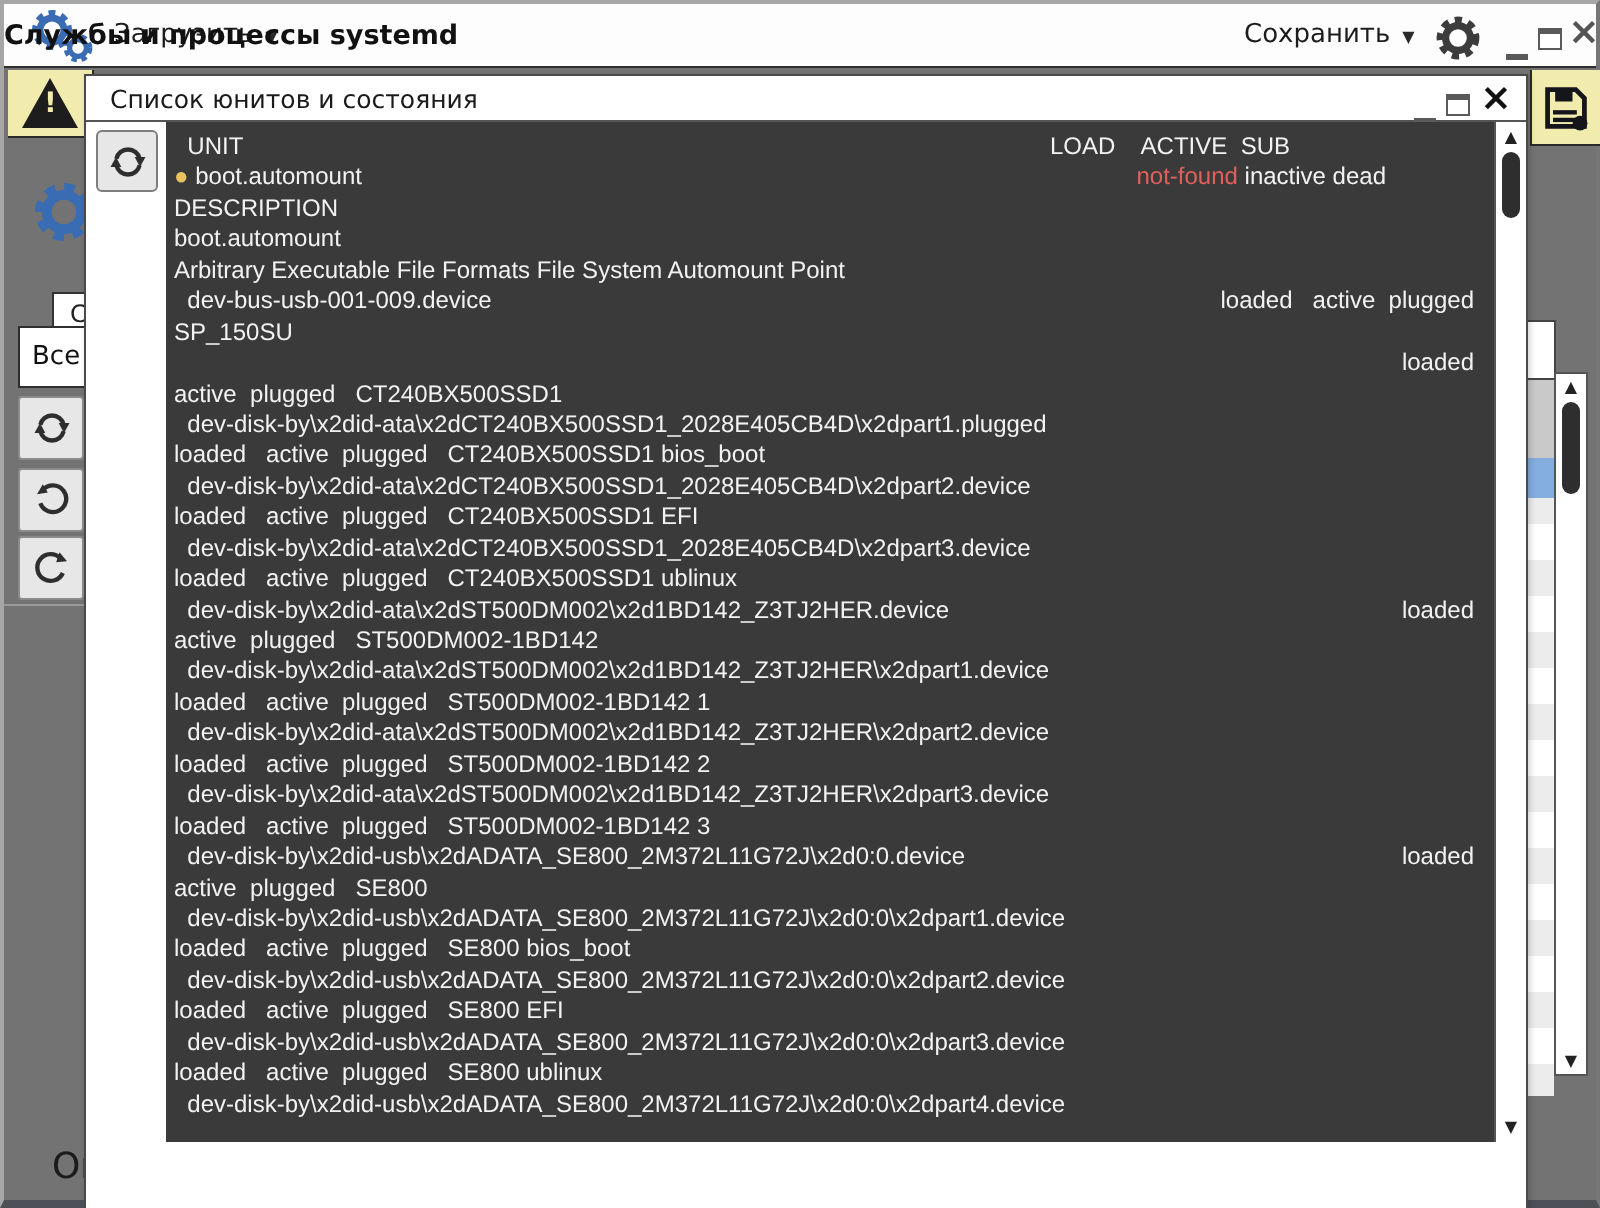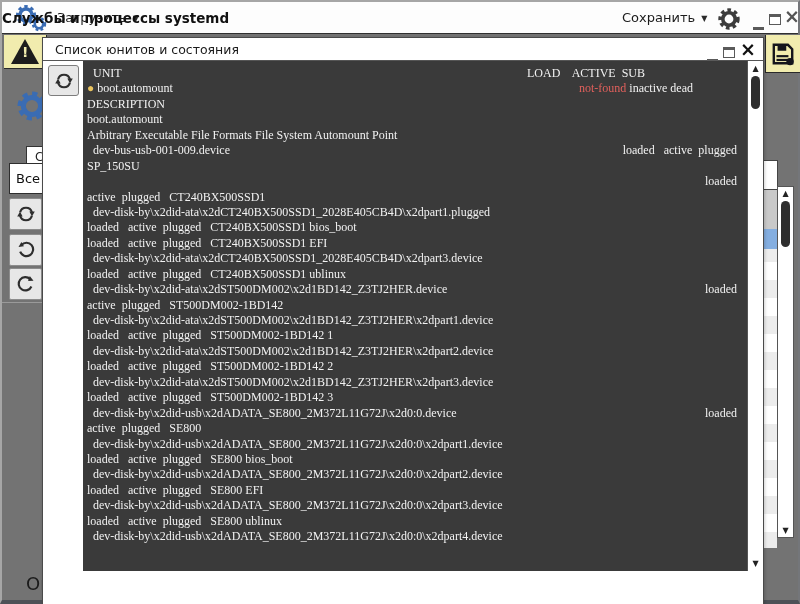--- a/index.html
+++ b/index.html
@@ -37,21 +37,21 @@
   .sarrow{position:absolute;left:0;right:0;text-align:center;font-size:8px;color:#222}
   .peek-scroll{position:absolute;left:746px;top:577px;width:16px;height:17px;background:#fff;border:1px solid #555;text-align:center;font-size:8px;color:#222;padding-top:4px}
   
   .status-label{position:absolute;left:24px;top:571px;font-size:18px;color:#1b1b1b}
   .status-value{position:absolute;left:121px;top:571px;font-size:13px;color:#1b1b1b}
   
   .dialog{position:absolute;left:40px;top:35px;width:722px;height:593px;background:#fff;border:1px solid #4a4a4a;box-shadow:1px 1px 3px rgba(0,0,0,.18)}
   .dlg-titlebar{position:absolute;left:0;top:0;right:0;height:23px;background:#fff;border-bottom:1px solid #555}
   .dlg-title{position:absolute;left:12px;top:4px;font-size:12.5px;color:#1a1a1a}
   .dlg-refresh{position:absolute;left:5px;top:27px;width:31px;height:31px;background:#e7e7e7;border:1px solid #7d7d7d;border-radius:3px;display:flex;align-items:center;justify-content:center}
-  .console{position:absolute;left:40px;top:23px;width:666px;height:510px;background:var(--console-bg,#3a3a3a);overflow:hidden;font-family:Liberation Serif, serif;font-size:12px;color:#f2f2f2;padding:5px 0 0 4px}
+  .console{position:absolute;left:40px;top:23px;width:666px;height:510px;background:var(--console-bg,#3a3a3a);overflow:hidden;font-family:Liberation Sans, sans-serif;font-size:12px;color:#f2f2f2;padding:5px 0 0 4px}
   .cline{display:flex;height:15.45px;line-height:15.45px;white-space:pre}
   .cl{white-space:pre}
   .cr{margin-left:auto;white-space:pre}
   .g0 .cr{padding-right:12px}.g1 .cr{padding-right:56px}.g2 .cr{padding-right:104px}
   .c-y{color:var(--accent-yellow,#e9c35f)}
   .c-r{color:var(--accent-red,#e0605c)}
   .dlg-scroll{position:absolute;right:0;top:23px;width:16px;height:510px;background:#fff;border-left:1px solid #555}
   svg{display:block}
 </style>
 </head>
@@ -173,20 +173,21 @@
         <div class="cline g1"><span class="cl"><span class="c-y">● </span><span>boot.automount</span></span><span class="cr"><span class="c-r">not-found</span><span> inactive dead</span></span></div>
         <div class="cline g0"><span class="cl"><span>DESCRIPTION</span></span></div>
         <div class="cline g0"><span class="cl"><span>boot.automount</span></span></div>
         <div class="cline g0"><span class="cl"><span>Arbitrary Executable File Formats File System Automount Point</span></span></div>
         <div class="cline g0"><span class="cl"><span>  dev-bus-usb-001-009.device</span></span><span class="cr"><span>loaded   active  plugged</span></span></div>
         <div class="cline g0"><span class="cl"><span>SP_150SU</span></span></div>
         <div class="cline g0"><span class="cr"><span>loaded</span></span></div>
         <div class="cline g0"><span class="cl"><span>active  plugged   CT240BX500SSD1</span></span></div>
         <div class="cline g0"><span class="cl"><span>  dev-disk-by\x2did-ata\x2dCT240BX500SSD1_2028E405CB4D\x2dpart1.plugged</span></span></div>
         <div class="cline g0"><span class="cl"><span>loaded   active  plugged   CT240BX500SSD1 bios_boot</span></span></div>
+        <div class="cline g0"><span class="cl"><span>  dev-disk-by\x2did-ata\x2dCT240BX500SSD1_2028E405CB4D\x2dpart2.device</span></span></div>
         <div class="cline g0"><span class="cl"><span>loaded   active  plugged   CT240BX500SSD1 EFI</span></span></div>
         <div class="cline g0"><span class="cl"><span>  dev-disk-by\x2did-ata\x2dCT240BX500SSD1_2028E405CB4D\x2dpart3.device</span></span></div>
         <div class="cline g0"><span class="cl"><span>loaded   active  plugged   CT240BX500SSD1 ublinux</span></span></div>
         <div class="cline g0"><span class="cl"><span>  dev-disk-by\x2did-ata\x2dST500DM002\x2d1BD142_Z3TJ2HER.device</span></span><span class="cr"><span>loaded</span></span></div>
         <div class="cline g0"><span class="cl"><span>active  plugged   ST500DM002-1BD142</span></span></div>
         <div class="cline g0"><span class="cl"><span>  dev-disk-by\x2did-ata\x2dST500DM002\x2d1BD142_Z3TJ2HER\x2dpart1.device</span></span></div>
         <div class="cline g0"><span class="cl"><span>loaded   active  plugged   ST500DM002-1BD142 1</span></span></div>
         <div class="cline g0"><span class="cl"><span>  dev-disk-by\x2did-ata\x2dST500DM002\x2d1BD142_Z3TJ2HER\x2dpart2.device</span></span></div>
         <div class="cline g0"><span class="cl"><span>loaded   active  plugged   ST500DM002-1BD142 2</span></span></div>
         <div class="cline g0"><span class="cl"><span>  dev-disk-by\x2did-ata\x2dST500DM002\x2d1BD142_Z3TJ2HER\x2dpart3.device</span></span></div>

